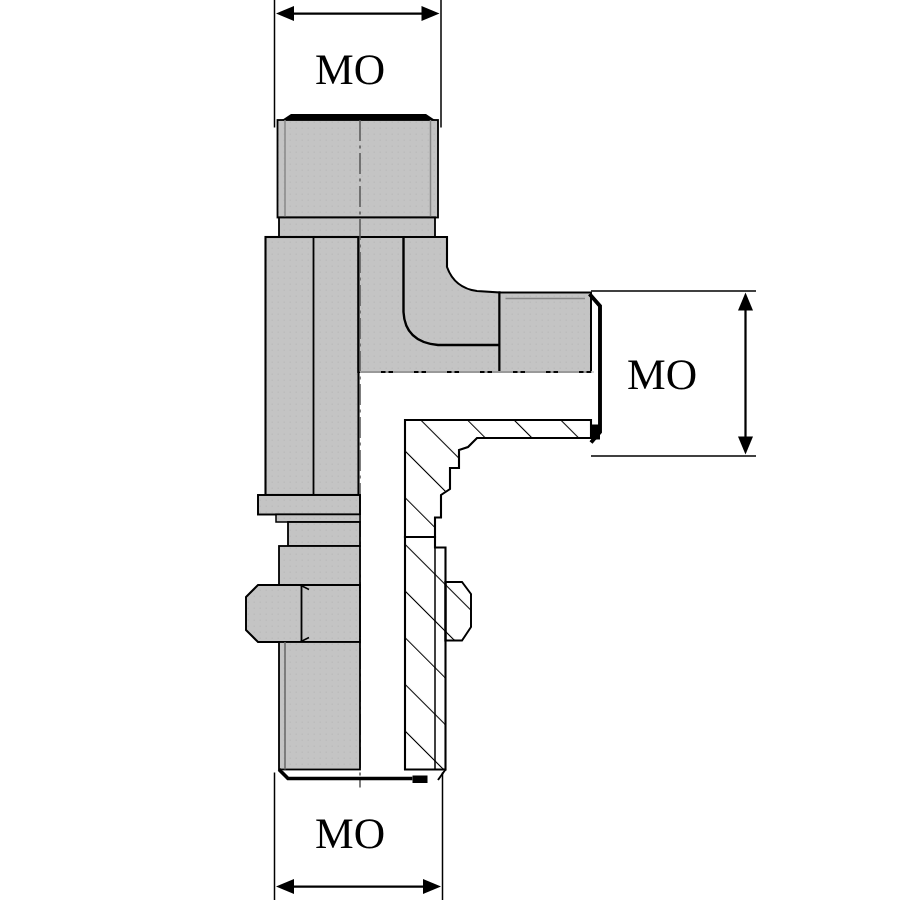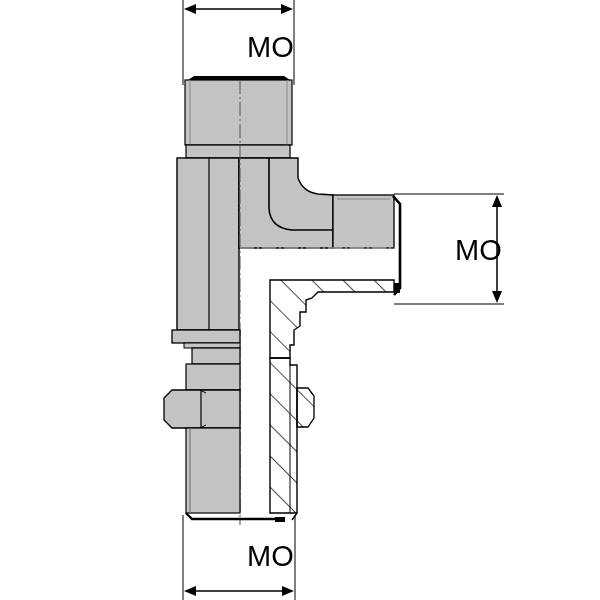--- a/index.html
+++ b/index.html
@@ -1,26 +1,25 @@
 <!DOCTYPE html>
 <html><head>
   <meta charset="utf-8">
   <style>
     html, body { margin: 0; padding: 0; background: #ffffff; }
     .canvas { position: relative; width: 600px; height: 600px; overflow: hidden; background: #ffffff; }
     svg { position: absolute; left: 0; top: 0; }
     .dim-label {
       position: absolute;
-      font-family: Liberation Sans, sans-serif;
+      font-family: Liberation Serif, serif;
       font-size: 29px;
       color: #000000;
       letter-spacing: 0px;
       line-height: 1;
       white-space: nowrap;
-      margin-left: 37px;
     }
   </style>
 </head>
 <body>
 
 <div class="canvas">
   <svg width="600" height="600" viewBox="0 0 600 600">
     <defs>
       <pattern id="hatch" patternUnits="userSpaceOnUse" width="22" height="22" patternTransform="rotate(-45)">
         <line x1="0" y1="0" x2="0" y2="22" stroke="#000" stroke-width="1.4"></line>

